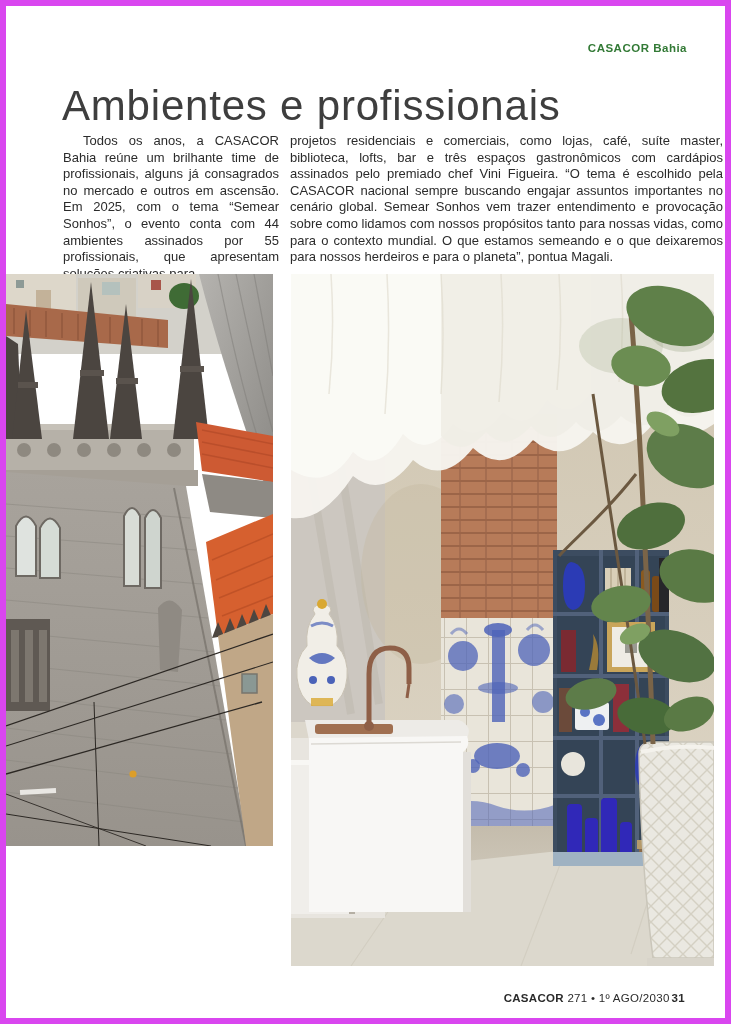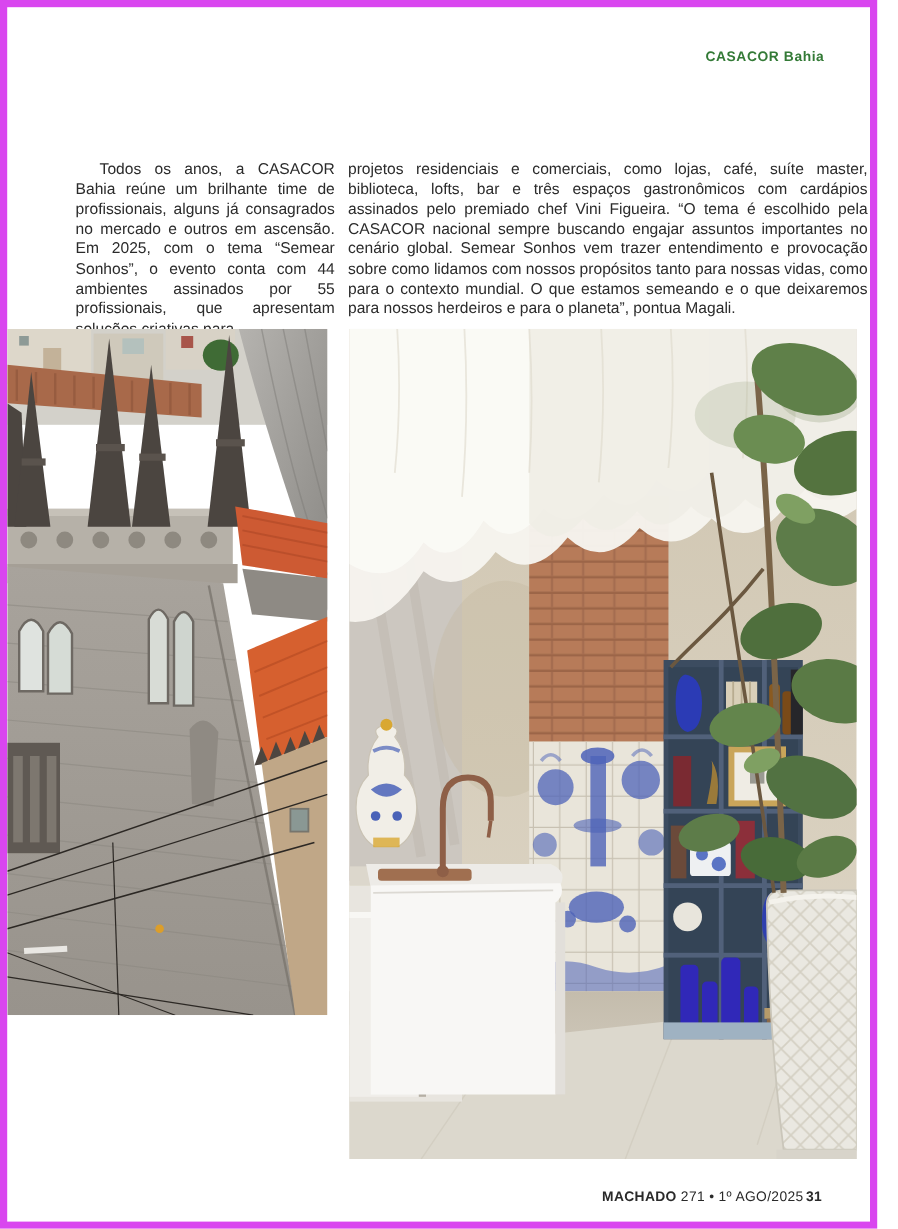--- a/index.html
+++ b/index.html
@@ -43,20 +43,21 @@
   .footer .b { font-weight:bold; }
   .footer .pgnum { margin-left:2px; font-weight:bold; }
 </style>
 </head>
 <body>
 
 <div class="page">
 
   <div class="section-label" style="color: rgb(51, 122, 54);">CASACOR Bahia</div>
 
+  <h1 class="headline">Ambientes e profissionais</h1>
 
   <p class="col col-left">Todos os anos, a CASACOR Bahia reúne um brilhante time de profissionais, alguns já consagrados no mercado e outros em ascensão. Em 2025, com o tema “Semear Sonhos”, o evento conta com 44 ambientes assinados por 55 profissionais, que apresentam soluções criativas para</p>
   <p class="col col-right">projetos residenciais e comerciais, como lojas, café, suíte master, biblioteca, lofts, bar e três espaços gastronômicos com cardápios assinados pelo premiado chef Vini Figueira. “O tema é escolhido pela CASACOR nacional sempre buscando engajar assuntos importantes no cenário global. Semear Sonhos vem trazer entendimento e provocação sobre como lidamos com nossos propósitos tanto para nossas vidas, como para o contexto mundial. O que estamos semeando e o que deixaremos para nossos herdeiros e para o planeta”, pontua Magali.</p>
 
   <div class="photo photo-church">
     <svg width="267" height="572" viewBox="0 0 267 572" xmlns="http://www.w3.org/2000/svg">
       <defs>
         <linearGradient id="domeG" x1="0" y1="0" x2="1" y2="1">
           <stop offset="0" stop-color="#b5b3af"></stop>
             <stop offset="1" stop-color="#8a8884"></stop>
@@ -342,16 +343,16 @@
           <ellipse cx="398" cy="440" rx="26" ry="16" fill="#5a7a45" transform="rotate(-20 398 440)"></ellipse>
           <ellipse cx="372" cy="150" rx="18" ry="10" fill="#7fa062" transform="rotate(30 372 150)"></ellipse>
           <ellipse cx="344" cy="360" rx="16" ry="9" fill="#7fa062" transform="rotate(-24 344 360)"></ellipse>
         </g>
       </g>
     </svg>
   </div>
 
 
   <div class="footer">
-    <span class="b">MACHADO</span><span> 271 • 1º AGO/2025</span><span class="pgnum">31</span>
+    <span class="b">CASACOR</span><span> 271 • 1º AGO/2030</span><span class="pgnum">31</span>
   </div>
 
 </div>
 
 </body></html>

